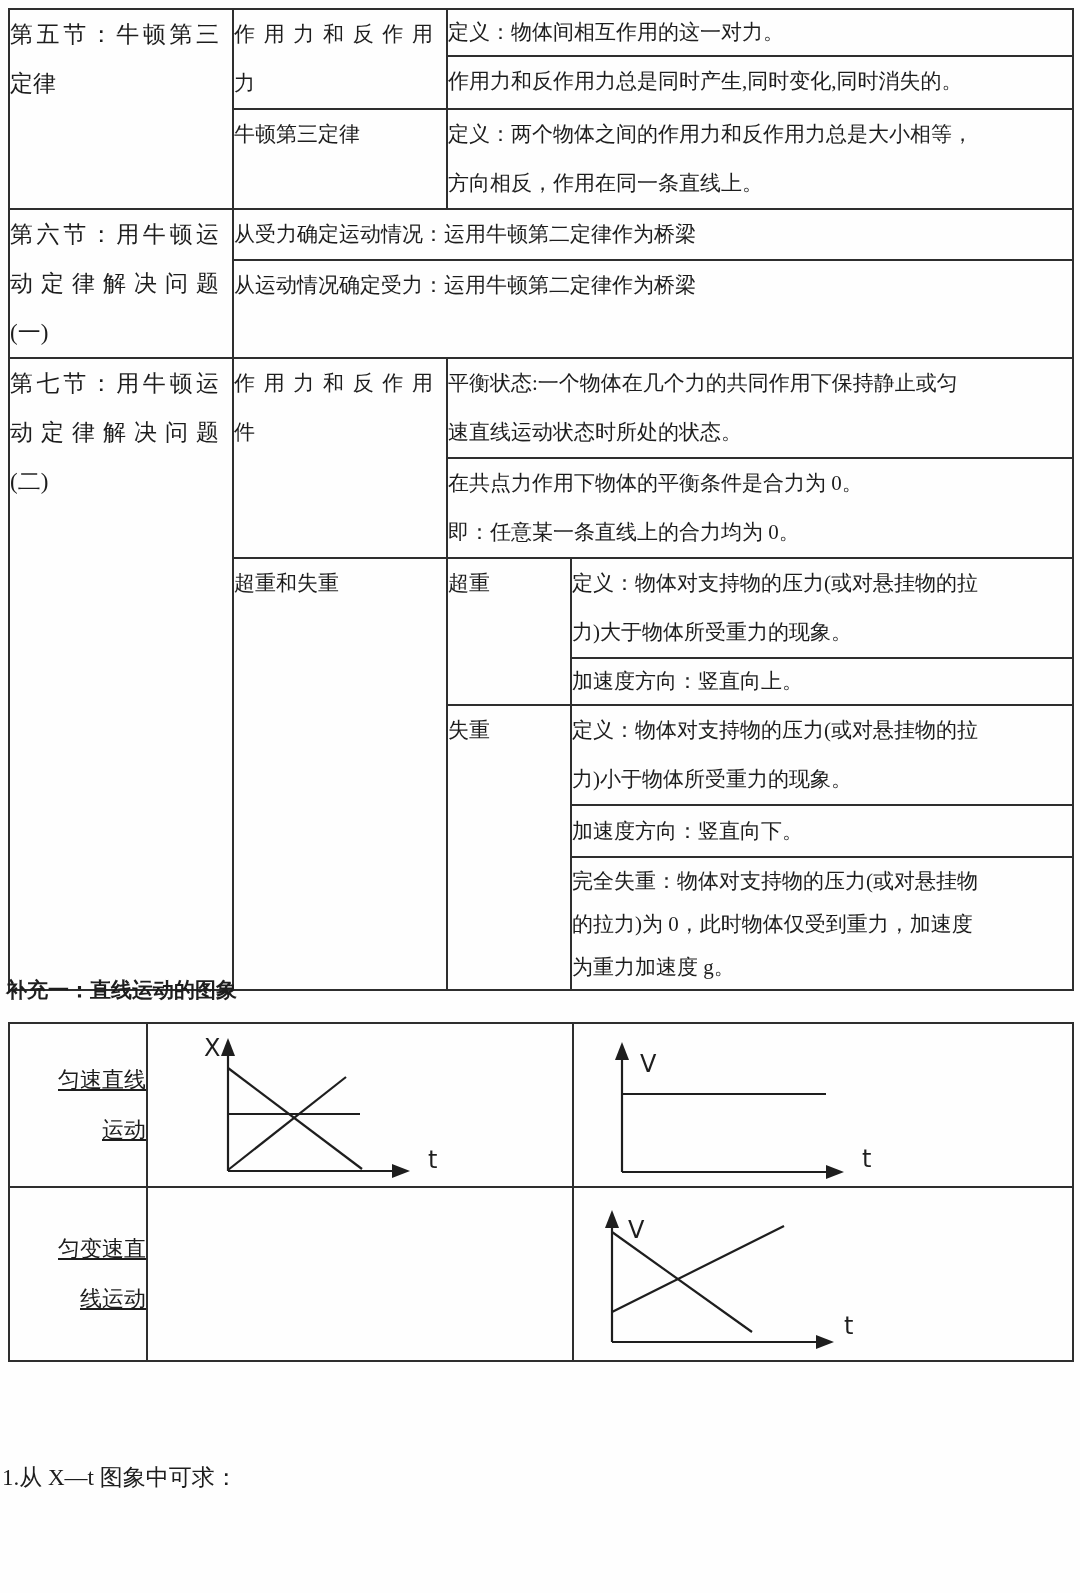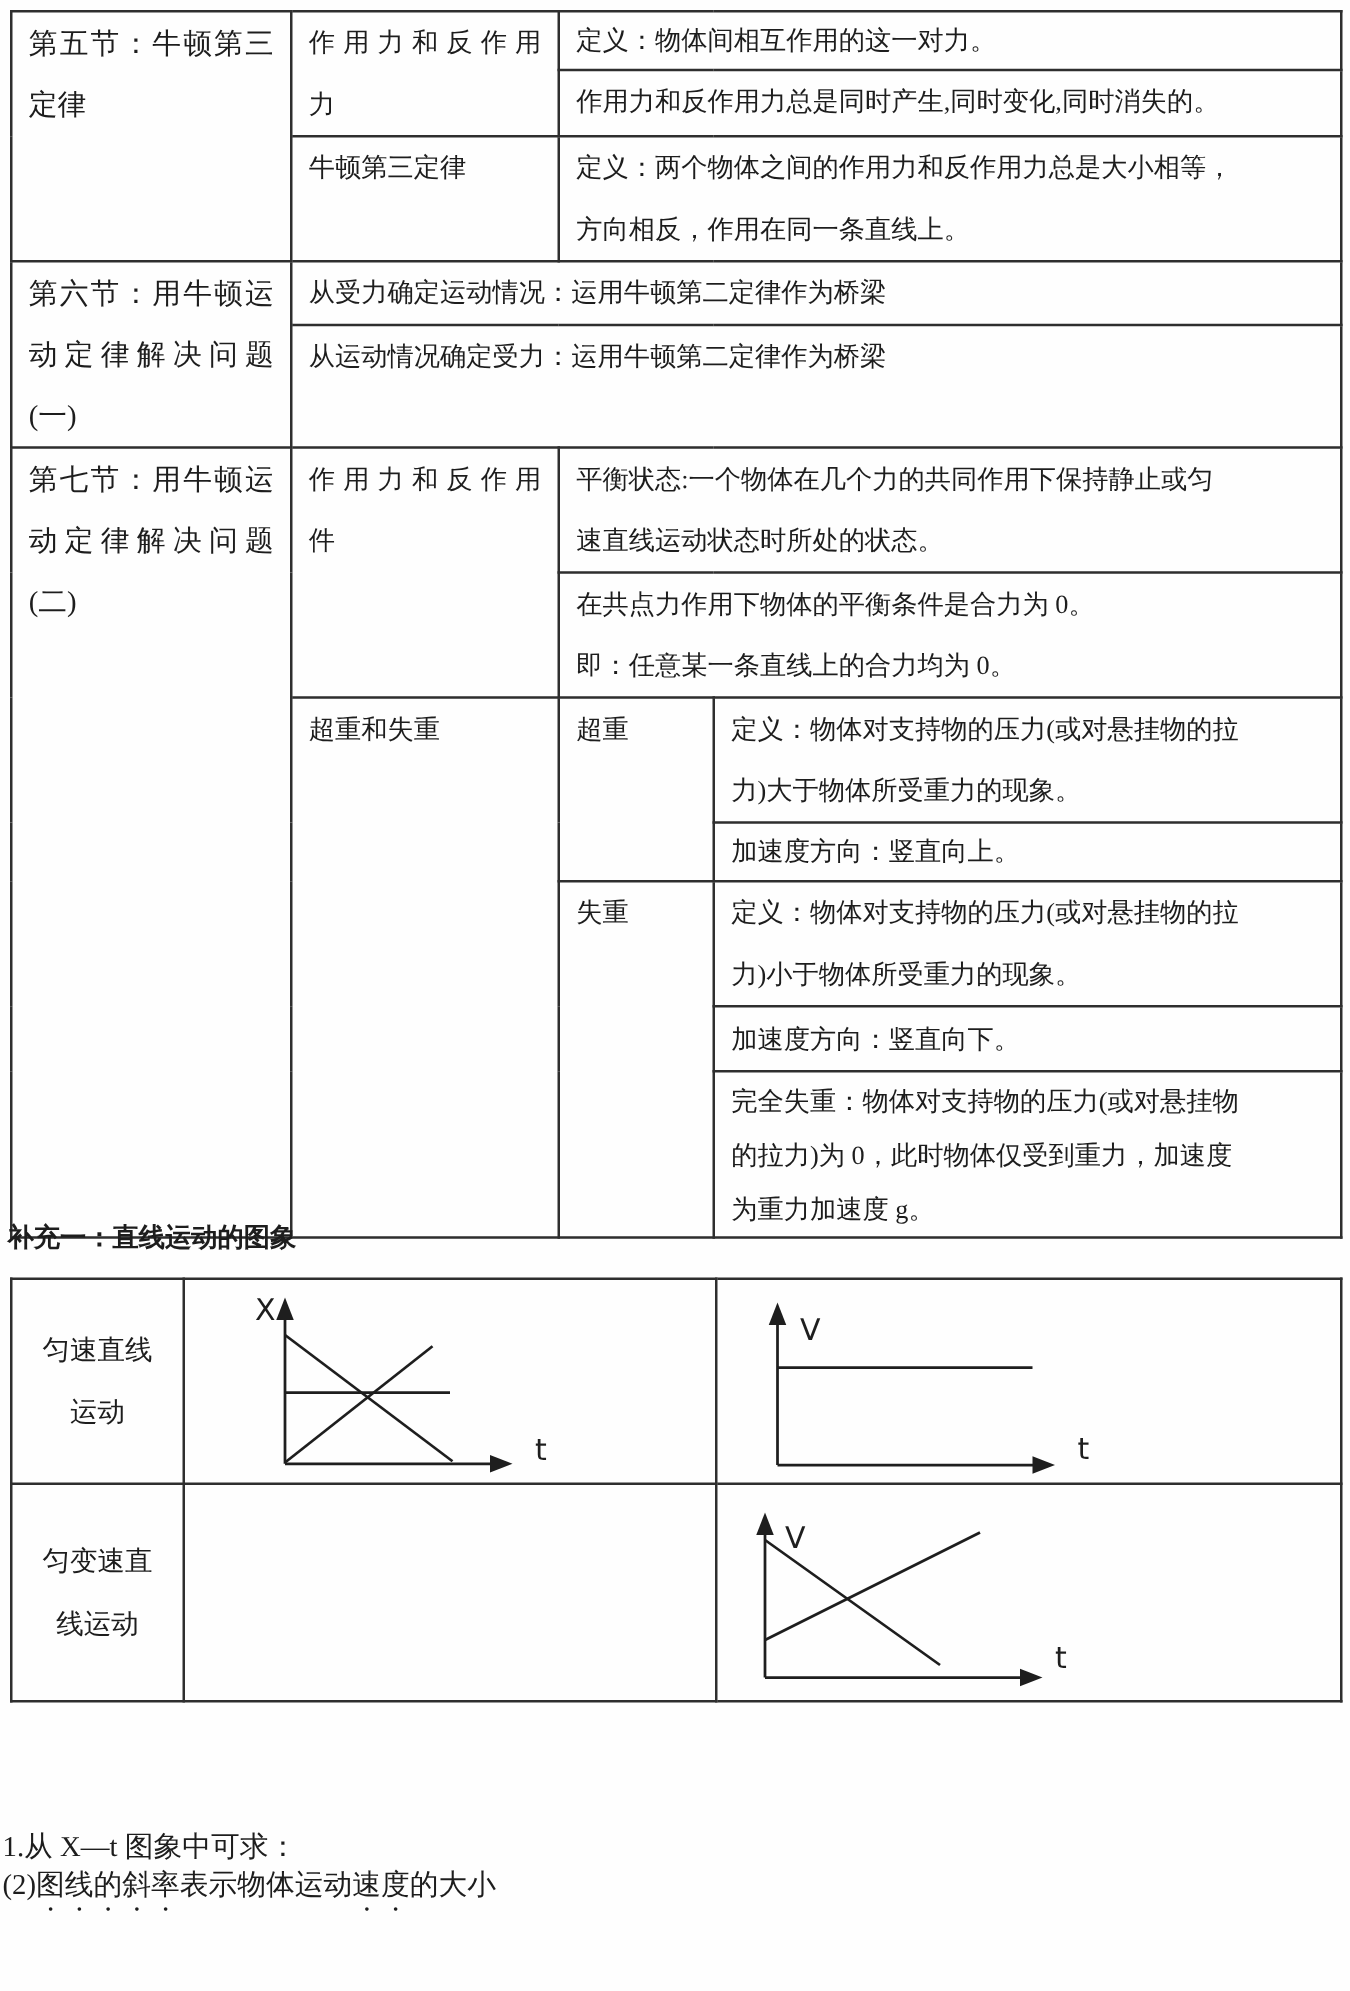--- a/index.html
+++ b/index.html
@@ -11,30 +11,30 @@
   .page{position:absolute;left:0;top:0;width:1080px;height:1593px;background:#fefefe;}
 
   
   table{border-collapse:collapse;table-layout:fixed;}
   td{border:2px solid #2e2e2e;vertical-align:top;padding:0;overflow:hidden;}
   .t1{position:absolute;left:8px;top:8px;width:1064px;}
   .t1 td{font-size:21px;}
   .t2{position:absolute;left:8px;top:1022px;width:1064px;}
   .t2 td{font-size:22px;}
 
-  .ln{line-height:49px;padding-left:13px;padding-right:6px;white-space:nowrap;}
+  .ln{line-height:49px;padding-right:6px;white-space:nowrap;}
   .pt{padding-top:2px;}
   .c1 .ln{font-size:23px;}
   .jf{text-align:justify;text-align-last:justify;padding-right:13px;}
   .tight .ln{line-height:43px;}
 
   
   .t2 .hd{ text-align:center;line-height:48px;font-size:22px;white-space:nowrap;vertical-align:middle;}
   .t2 .lab{vertical-align:middle;text-align:center;}
-  .t2 .lab .ln{line-height:50px;padding:0;text-align:center;white-space:nowrap;}
+  .t2 .lab .ln{line-height:50px;padding:0;text-align:right;white-space:nowrap;text-decoration:underline;}
   .gcell{vertical-align:top;}
   svg{display:block;}
   .gline{stroke:#1e1e1e;stroke-width:2.2;fill:none;}
   .ghead{fill:#1e1e1e;stroke:none;}
   .glabel{font-family:"DejaVu Sans","Liberation Sans",sans-serif;font-size:24px;fill:#1e1e1e;}
 
   
   .heading{position:absolute;left:6px;top:976px;font-size:21px;font-weight:bold;white-space:nowrap;}
   .notes{position:absolute;left:2px;top:1415px;width:1070px;font-size:23px;margin-top:48px;}
   .notes .nline{margin:0 0 0 0;line-height:30px;white-space:nowrap;}
@@ -229,16 +229,15 @@
           <text class="glabel" x="54" y="36">V</text>
           <text class="glabel" x="270" y="132">t</text>
         </svg>
       </td>
     </tr>
   </tbody>
     </table>
 
   <div class="notes">
     <div class="nline nl1">1.从 X—t 图象中可求：</div>
-    <div class="nline nl3"><span>(2)</span><span class="em-dots">图线的斜率</span><span>表示物体运动</span><span class="em-dots">速度</span><span>的大小</span></div>
   </div>
 
 </div>
 
 </body></html>

